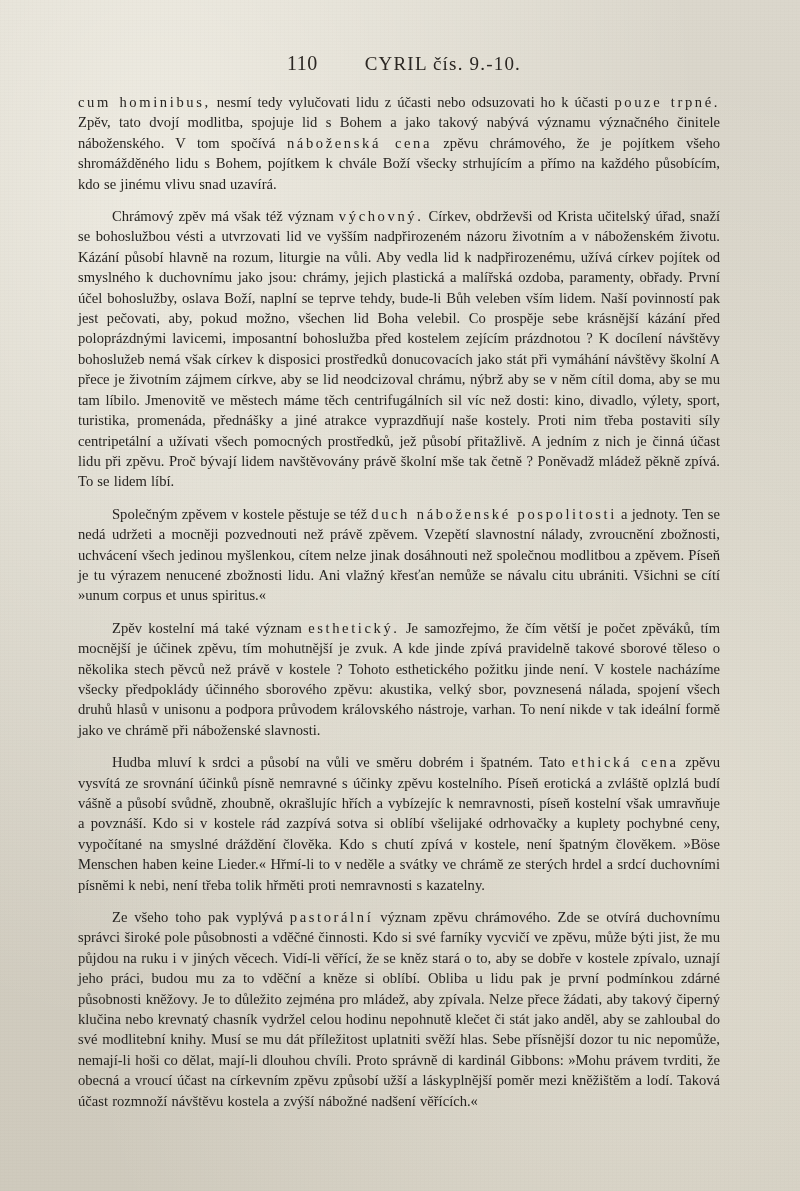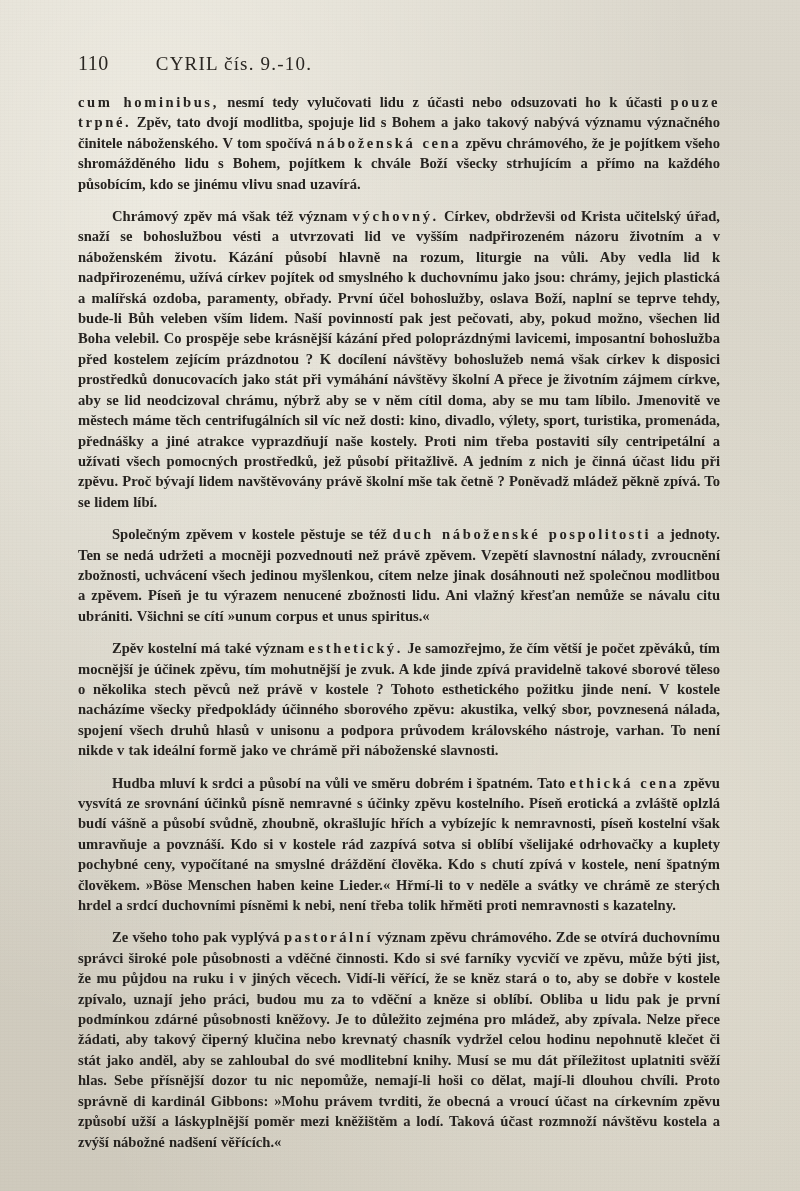--- a/index.html
+++ b/index.html
@@ -33,21 +33,21 @@
       repeating-linear-gradient(90deg, rgba(120,112,96,0.04) 0px, rgba(120,112,96,0.04) 1px, rgba(255,255,255,0) 1px, rgba(255,255,255,0) 4px);
   }
   .header {
     position: absolute;
     top: 52px;
     left: 78px;
     right: 70px;
     height: 26px;
     display: flex;
     align-items: baseline;
-    justify-content: flex-start;
+    justify-content: center;
     color: #2a2622;
   }
   .folio {
     font-size: 20px;
     letter-spacing: .5px;
   }
   .running-head {
     font-size: 19px;
     letter-spacing: 1.2px;
     margin-left: 47px;
@@ -60,21 +60,20 @@
     color: #262320;
     font-size: 14.6px;
     line-height: 20.4px;
     text-align: justify;
   }
   p {
     margin: 0 8px 12px 0;
     text-indent: 34px;
     hyphens: manual;
     word-spacing: .5px;
-    font-weight: bold;
   }
   p.no-indent {
     text-indent: 0;
   }
   .sp {
     letter-spacing: 2.6px;
   }
 </style>
 </head>
 <body>

